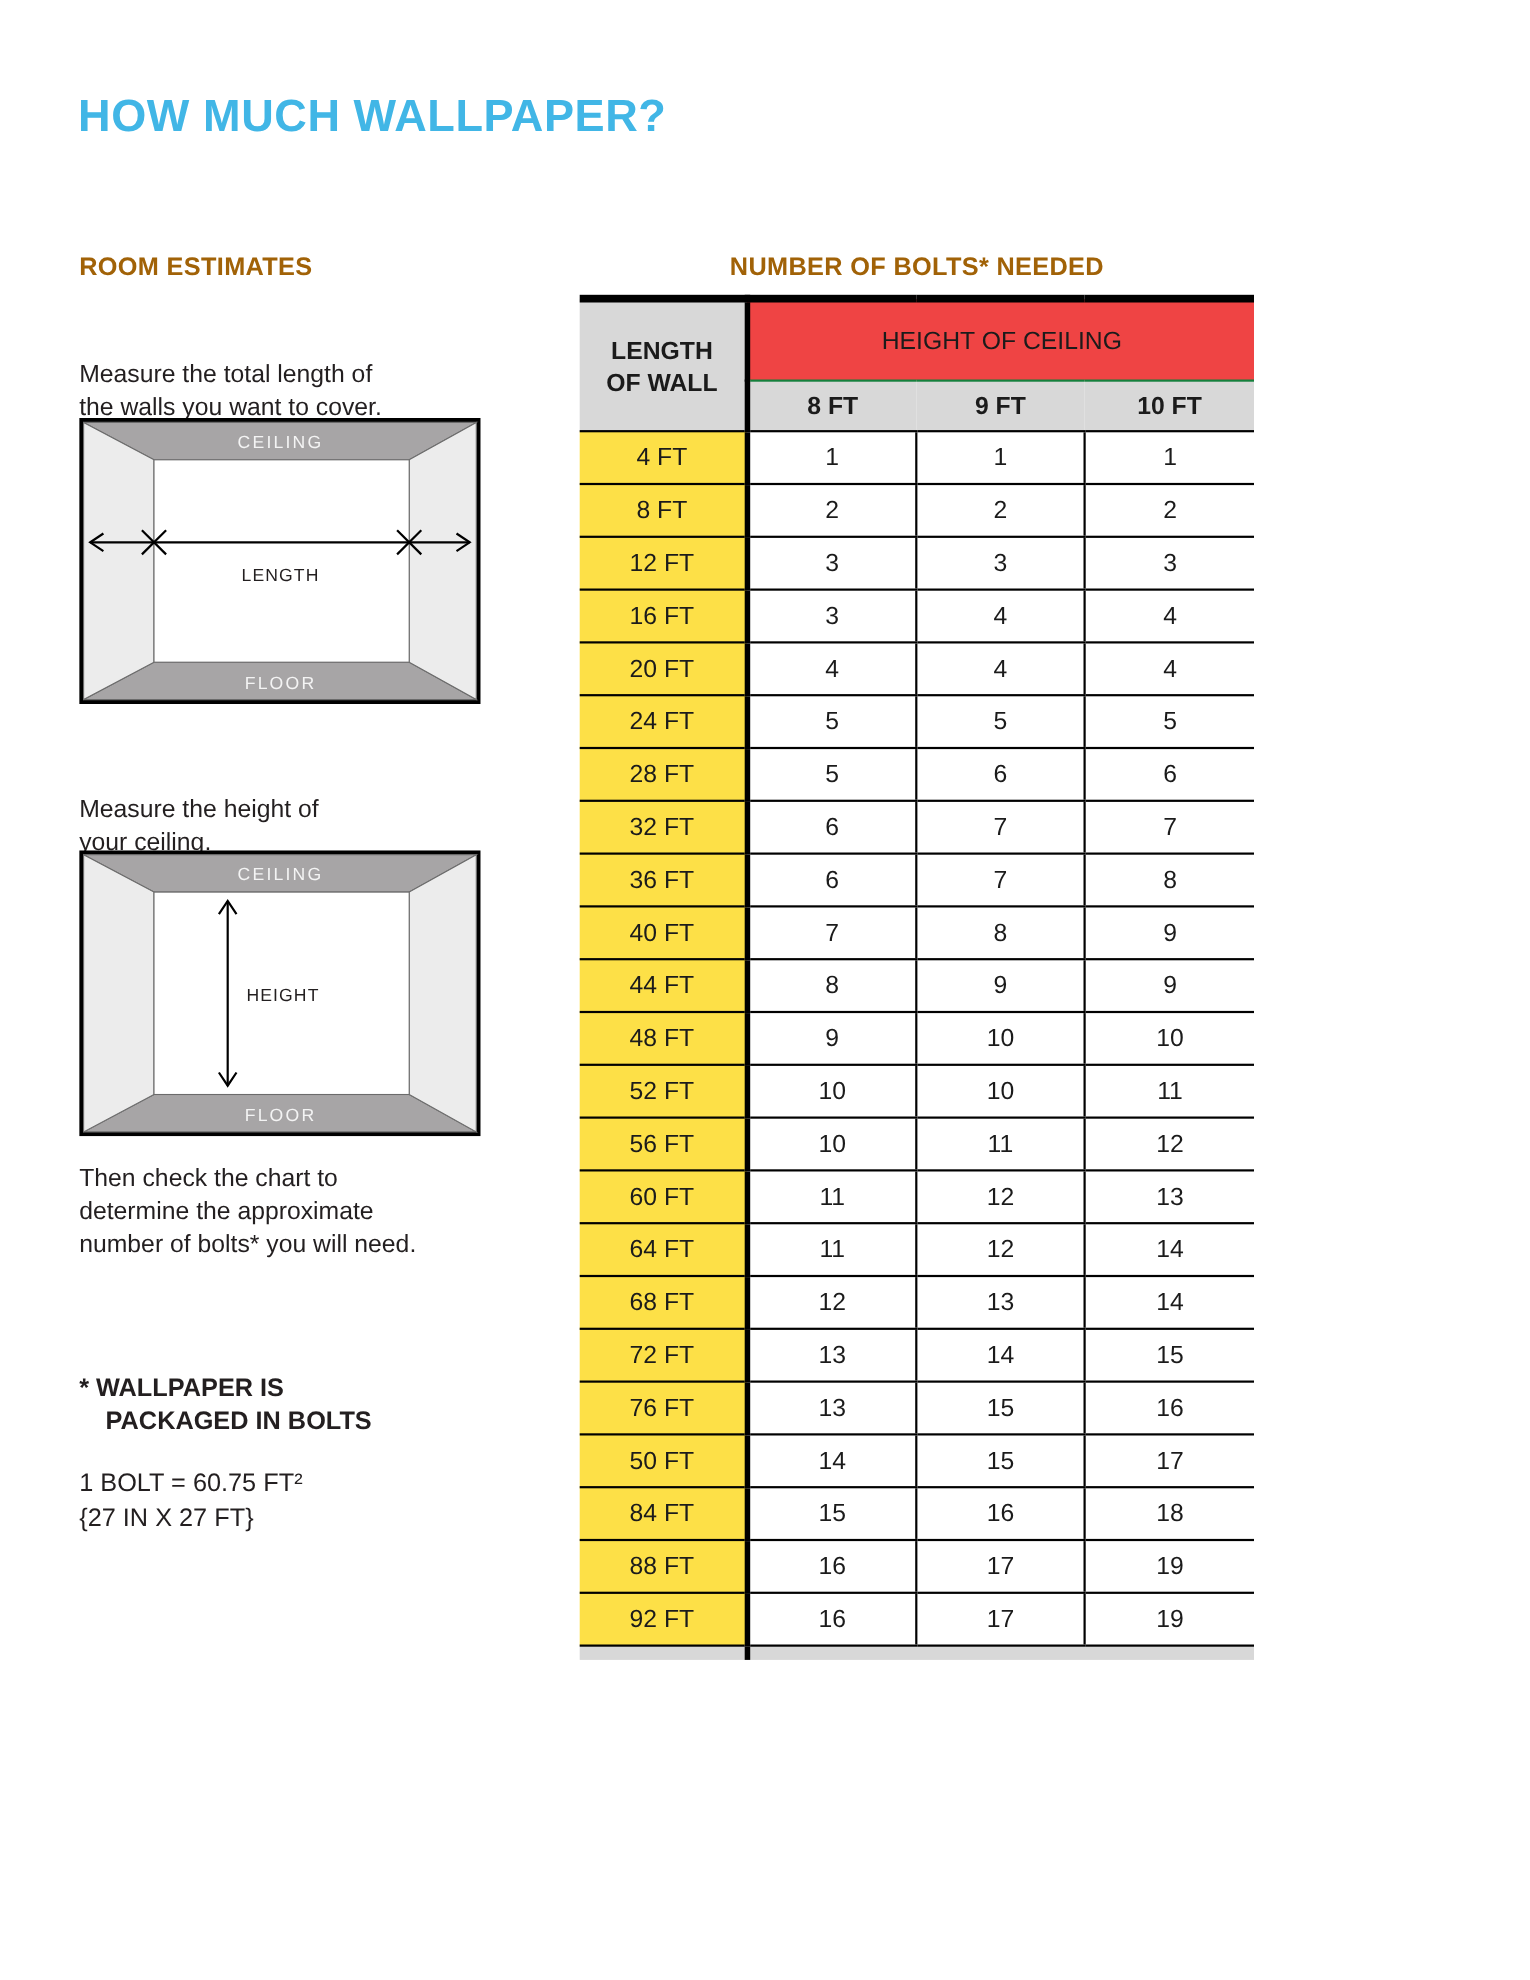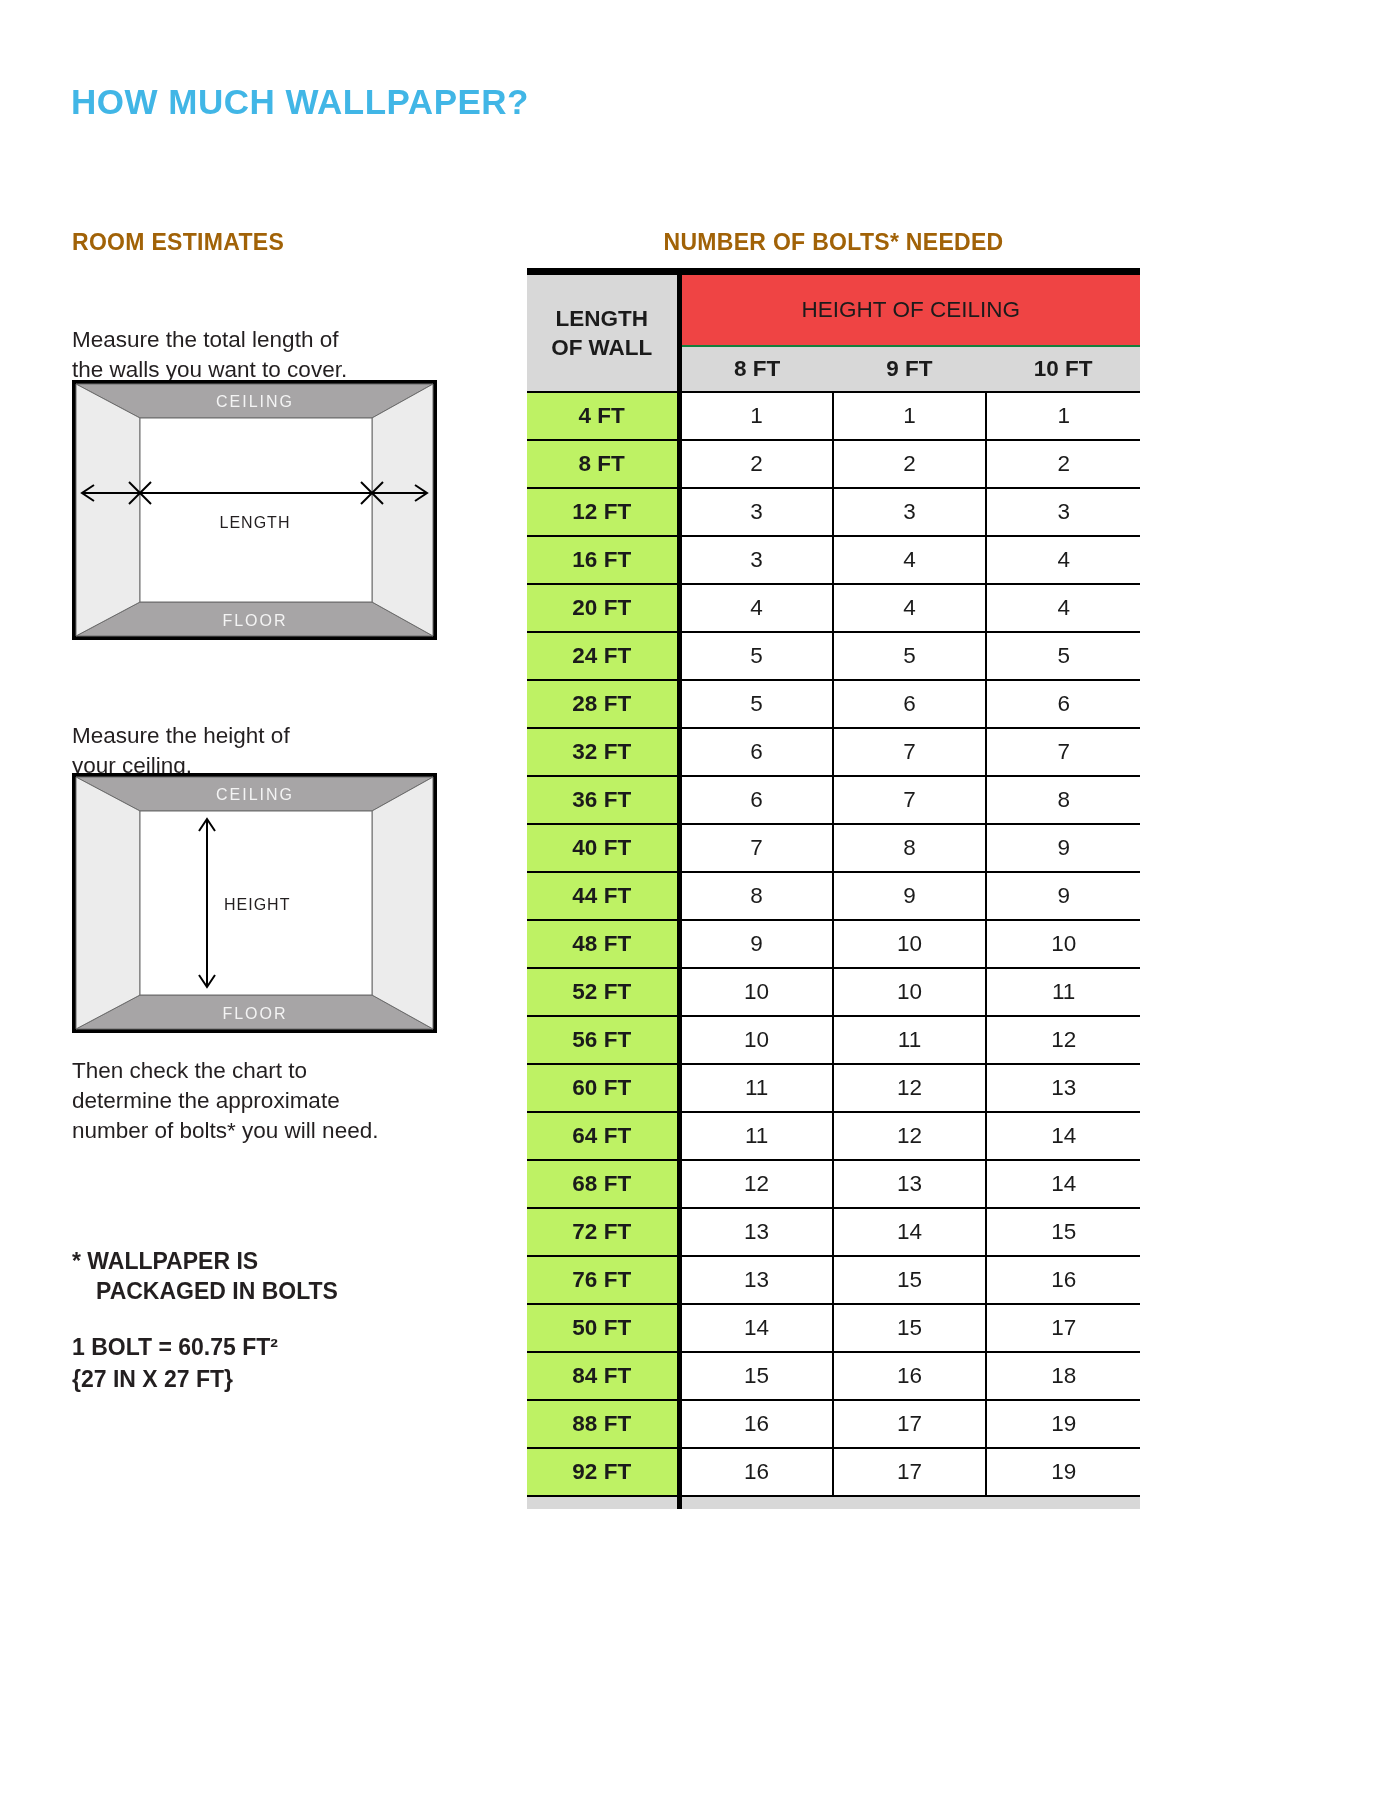--- a/index.html
+++ b/index.html
@@ -3,21 +3,21 @@
 <meta charset="utf-8">
 <style>
   * { box-sizing: border-box; }
   html, body { margin: 0; padding: 0; }
   body {
     width: 1391px; height: 1800px; position: relative; background: #ffffff;
     font-family: "Liberation Sans", "DejaVu Sans", sans-serif; color: #231f20;
   }
   .page-title {
     position: absolute; left: 71px; top: 58px;
-    font-size: 35px; font-weight: 700; color: #41b6e6; letter-spacing: 0.5px; margin-top: 24px;
+    font-size: 41px; font-weight: 700; color: #41b6e6; letter-spacing: 0.5px; margin-top: 24px;
   }
   .section-heading {
     position: absolute; font-size: 23px; font-weight: 700; color: #a16207; letter-spacing: 0.3px;
   }
   #room-estimates { left: 72px; top: 229px; }
   #bolts-heading { left: 527px; top: 229px; width: 613px; text-align: center; }
   .step {
     position: absolute; left: 72px; font-size: 22.5px; line-height: 1.33;
     white-space: pre-line; color: #231f20; margin-top: 40px;
   }
@@ -30,38 +30,38 @@
   .band-label { font-family: "Liberation Sans", sans-serif; font-size: 16px; fill: #f4f4f4; letter-spacing: 2px; text-anchor: middle; }
   .dim-label  { font-family: "Liberation Sans", sans-serif; font-size: 16px; fill: #231f20; letter-spacing: 1px; text-anchor: middle; }
   .dim-label.start { text-anchor: start; }
   .footnote {
     position: absolute; left: 72px; top: 1247px;
     font-size: 23px; font-weight: 700; line-height: 1.3;
   }
   .footnote .indent { padding-left: 24px; }
   .bolt-info {
     position: absolute; left: 72px; top: 1331px;
-    font-size: 23px; font-weight: 700; line-height: 1.4;
+    font-size: 23px; font-weight: 400; line-height: 1.4;
   }
   .table-wrap { position: absolute; left: 527px; top: 268px; }
   table.bolts {
     border-collapse: collapse; width: 613px; table-layout: fixed;
     border-top: 7px solid #000;
   }
   table.bolts col.c-len { width: 152px; }
   table.bolts th, table.bolts td { padding: 0; text-align: center; font-size: 22.5px; color: #1b1b1b; }
   .len-header {
     background: #d8d8d8; font-weight: 700;
     border-right: 5px solid #000; border-bottom: 2px solid #000;
     white-space: pre-line; line-height: 1.3;
   }
   .group-header { background: #ef4444; font-weight: 400; border-bottom: 2px solid #15803d; height: 74px; }
   .sub-header   { background: #d8d8d8; font-weight: 700; border-bottom: 2px solid #000; height: 46px; }
   td.len-cell {
-    background: #bef264; font-weight: 700;
+    background: #fde047; font-weight: 400;
     border-right: 5px solid #000; border-bottom: 2px solid #000; height: 48px;
   }
   td.val-cell { border-bottom: 2px solid #000; border-left: 2px solid #000; height: 48px; font-weight: 400; }
   td.val-cell:nth-child(2) { border-left: none; }
   tfoot td { height: 13px; background: #d8d8d8; }
   tfoot td.foot-len { border-right: 5px solid #000; }
 </style>
 </head>
 <body>
 

